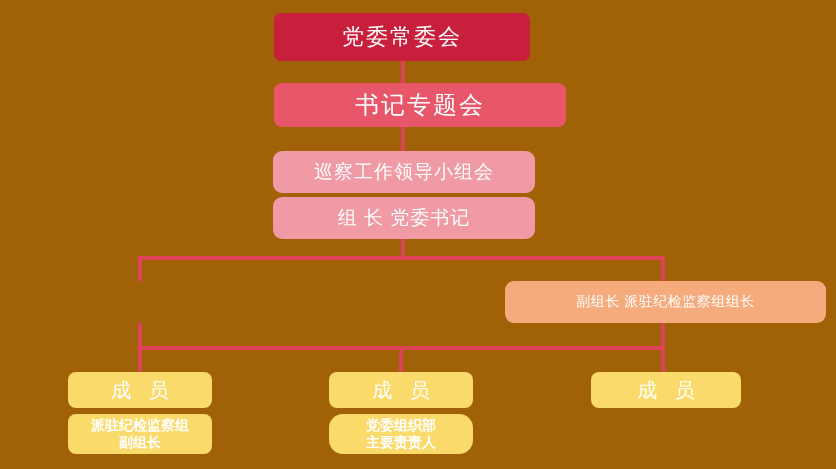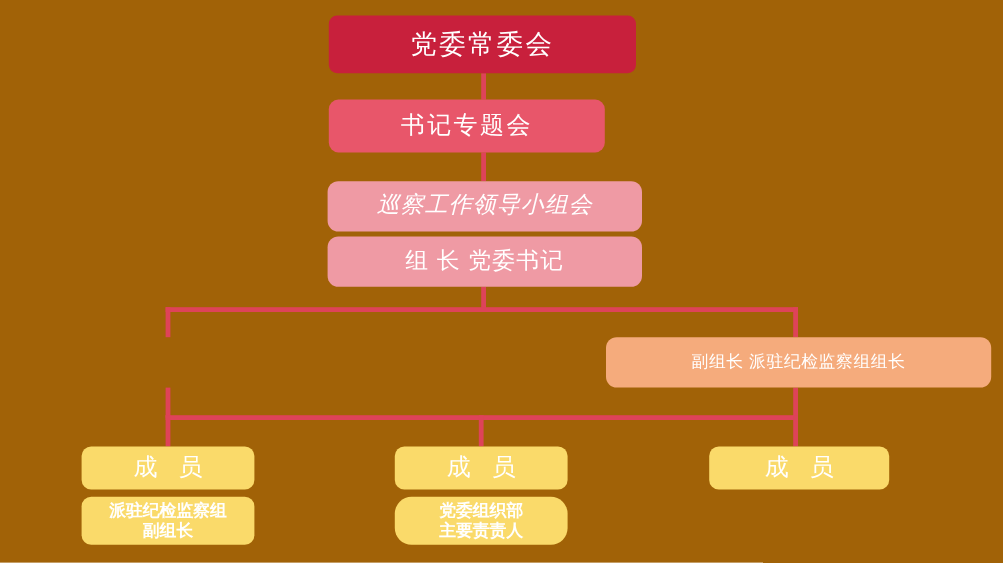--- a/index.html
+++ b/index.html
@@ -51,39 +51,38 @@
     background: #c8203c;
     font-size: 22px;
     border-radius: 7px;
     letter-spacing: 2px;
   }
 
   
   .node-l2 {
     left: 274px;
     top: 83px;
-    width: 230px;
+    width: 292px;
     height: 44px;
     background: #e8566a;
-    font-size: 20px;
+    font-size: 24px;
     border-radius: 8px;
     letter-spacing: 2px;
     text-align: right;
   }
 
   
   .node-l3a {
     left: 273px;
     top: 151px;
     width: 262px;
     height: 42px;
     background: #ef9aa4;
     font-size: 19px;
     letter-spacing: 1px;
-    font-style: italic;
   }
   .node-l3b {
     left: 273px;
     top: 197px;
     width: 262px;
     height: 42px;
     background: #ef9aa4;
     font-size: 19px;
     letter-spacing: 1px;
   }

